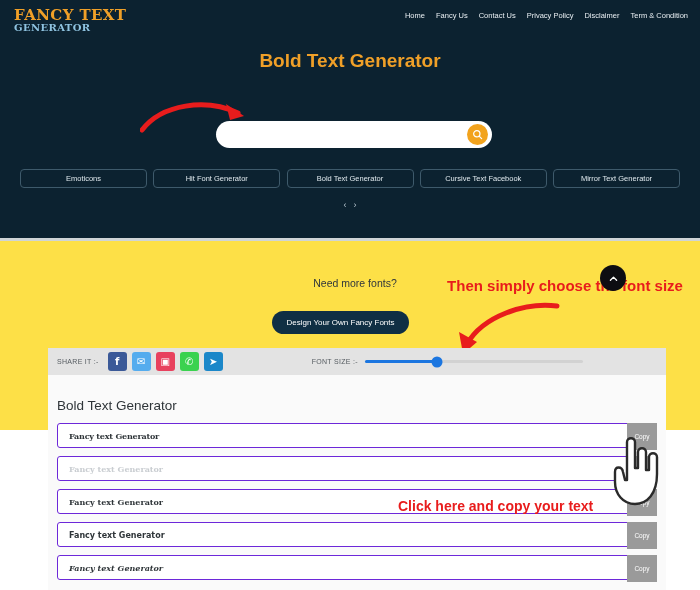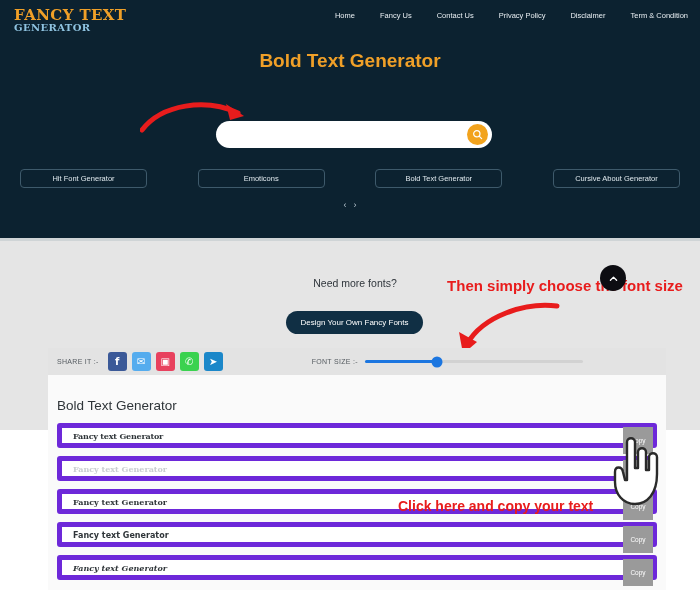--- a/index.html
+++ b/index.html
@@ -2,39 +2,39 @@
 <html><head>
 <meta charset="utf-8">
 <style>
   * { box-sizing: border-box; margin: 0; padding: 0; }
   html, body {
     width: 700px; height: 590px;
     font-family: "Liberation Sans", sans-serif;
     background: #ffffff;
     overflow: hidden;
   }
-  .page { position: relative; width: 700px; height: 430px; background: #e5e5e5; }
+  .page { position: relative; width: 700px; height: 430px; background: #fde047; }
 
   
   .hero {
     position: absolute; left: 0; top: 0; width: 700px; height: 241px;
     background: #0c2230;
     border-bottom: 3px solid #cfd4d6;
   }
   .logo { position: absolute; left: 14px; top: 8px; line-height: 1.02; }
   .logo .l1 {
     display: block; font-size: 15px; font-weight: bold; letter-spacing: .4px;
     color: #f0a028; font-family: "DejaVu Serif", serif;
   }
   .logo .l2 {
     display: block; font-size: 10px; font-weight: bold; letter-spacing: .4px;
     color: #8fc3e0; font-family: "DejaVu Serif", serif;
   }
 
-  .nav { position: absolute; right: 12px; top: 11px; display: flex; gap: 25px; padding-left: 32px; }
+  .nav { position: absolute; right: 12px; top: 11px; display: flex; gap: 11px; padding-left: 32px; }
   .nav a { color: #e8eef2; font-size: 7.5px; text-decoration: none; white-space: nowrap; }
 
   .hero-title {
     position: absolute; left: 0; top: 50px; width: 700px; text-align: center;
     color: #f0a028; font-size: 19px; font-weight: bold;
   }
   .hero-sub {
     position: absolute; left: 200px; top: 84px; width: 320px; text-align: center;
     color: #eef3f6; font-size: 7.5px; line-height: 1.75;
   }
@@ -79,21 +79,21 @@
     color: #b9c8d2; font-size: 9px;
   }
   .carousel span { cursor: pointer; }
 
   
   .need {
     position: absolute; left: 255px; top: 277px; width: 200px; text-align: center;
     color: #30363c; font-size: 10.5px;
   }
   .design-btn {
-    position: absolute; left: 286px; top: 311px; width: 137px; height: 23px;
+    position: absolute; left: 272px; top: 311px; width: 137px; height: 23px;
     background: #102f44; color: #fff; border: none; border-radius: 12px;
     font-size: 8px; cursor: pointer; font-family: "Liberation Sans", sans-serif;
   }
 
   
   .ann2 {
     position: absolute; left: 432px; top: 276px; width: 266px; text-align: center;
     color: #e81c1c; font-size: 15px; font-weight: bold; line-height: 1.3;
   }
   .arrow2 { position: absolute; left: 455px; top: 300px; }
@@ -132,21 +132,21 @@
   .panel {
     position: absolute; left: 48px; top: 375px; width: 618px; height: 215px;
     background: #fafafa;
   }
   .panel-title {
     position: absolute; left: 9px; top: 23px; font-size: 13.5px; color: #2f3539;
   }
   .rows { position: absolute; left: 9px; top: 48px; width: 600px; }
   .row {
     position: relative; width: 600px; height: 25px; margin-bottom: 8px;
-    background: #fff; border: 5px solid #6d28d9; border-radius: 3px;
+    background: #fff; border: 1px solid #6d28d9; border-radius: 3px;
   }
   .row-text {
     position: absolute; left: 11px; top: 50%; transform: translateY(-50%);
     font-size: 8px; color: #2f3539; white-space: nowrap;
   }
   .f-fraktur { font-family: "DejaVu Serif", serif; font-weight: bold; letter-spacing: -.2px; }
   .f-light   { font-family: "DejaVu Serif", serif; color: #c9cdd1; font-weight: bold; }
   .f-serif   { font-family: "DejaVu Serif", serif; font-weight: bold; }
   .f-sans    { font-family: "DejaVu Sans", sans-serif; font-weight: bold; }
   .f-italic  { font-family: "DejaVu Serif", serif; font-weight: bold; font-style: italic; }
@@ -194,24 +194,25 @@
     <div class="search-wrap">
       <button class="search-btn">
         <svg width="11" height="11" viewBox="0 0 16 16">
           <circle cx="7" cy="7" r="4.6" stroke="#fff" stroke-width="1.8" fill="none"></circle>
           <line x1="10.4" y1="10.4" x2="14" y2="14" stroke="#fff" stroke-width="1.8" stroke-linecap="round"></line>
         </svg>
       </button>
     </div>
 
     <div class="cats">
+      <button class="cat">Emoticons</button>
       <button class="cat">Hit Font Generator</button>
-      <button class="cat">Emoticons</button>
       <button class="cat">Bold Text Generator</button>
-      <button class="cat">Cursive About Generator</button>
+      <button class="cat">Cursive Text Facebook</button>
+      <button class="cat">Mirror Text Generator</button>
     </div>
 
     <div class="carousel">
       <span>‹</span>
       <span>›</span>
     </div>
   </div>
 
   <div class="need">Need more fonts?</div>
   <button class="design-btn">Design Your Own Fancy Fonts</button>

